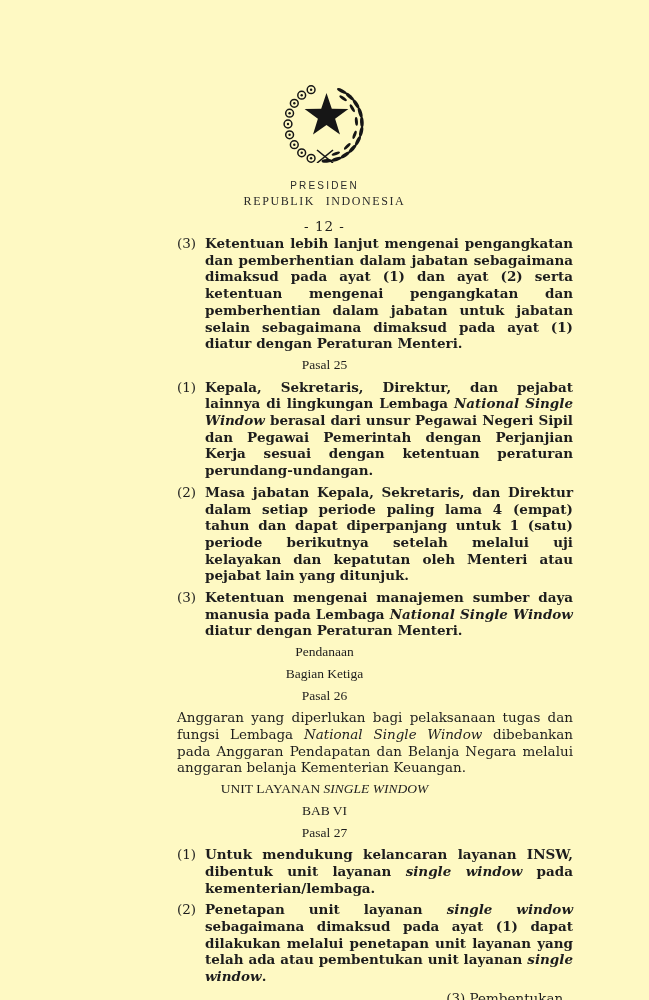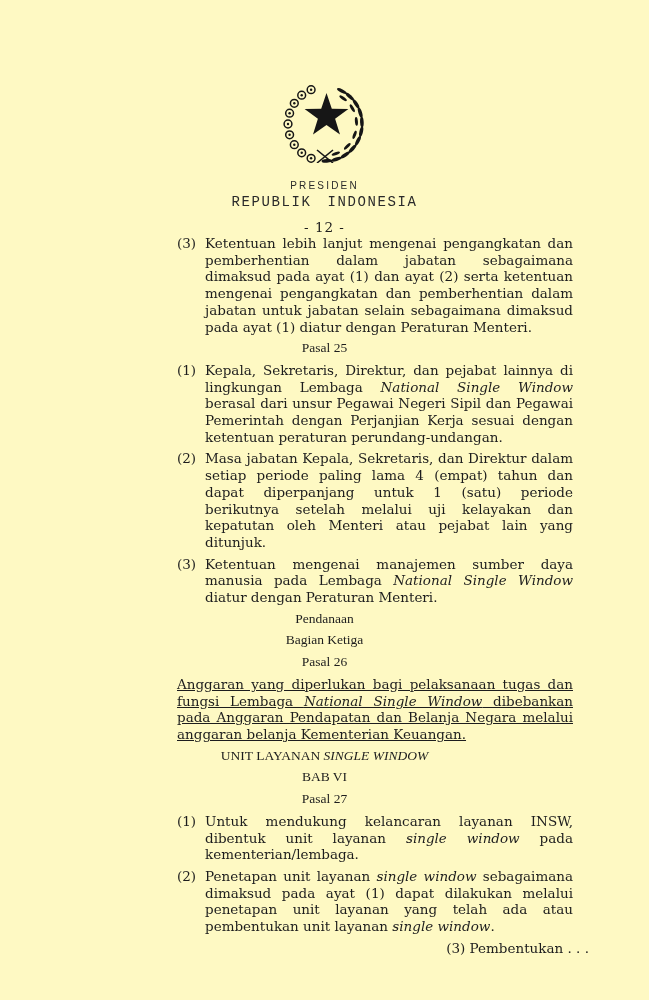--- a/index.html
+++ b/index.html
@@ -16,37 +16,37 @@
   .header{ text-align:center; }
   .emblem{ display:block; margin:83px auto 0 auto; }
   .presiden{
     margin-top:17px;
     font-family:"Liberation Sans",sans-serif;
     font-size:10px; letter-spacing:2.2px;
     color:#2a2a2a;
   }
   .republik{
     margin-top:3px;
-    font-family:Liberation Mono, monospace;
-    font-size:14px; letter-spacing:1.6px; word-spacing:6px;
+    font-family:Liberation Serif, serif;
+    font-size:12px; letter-spacing:1.6px; word-spacing:6px;
     color:#2a2a2a;
   }
   .pagenum{
     margin-top:9px;
     font-size:13.5px; letter-spacing:1px;
   }
   .content{
     position:absolute; top:235px; left:0; right:0;
     font-size:13.5px; line-height:16.7px;
   }
   .heading{ text-align:center; margin:4px 0 5px 0;font-family:Liberation Serif, serif; }
   .item{ display:flex; padding-left:177px; padding-right:76px; margin-bottom:5px; }
   .num{ width:28px; flex:none; }
-  .text{ flex:1; text-align:justify; }
-  .para{ padding-left:177px; padding-right:76px; text-align:justify; margin-bottom:5px;text-decoration:underline; }
+  .text{ flex:1; text-align:justify;font-weight:bold; }
+  .para{ padding-left:177px; padding-right:76px; text-align:justify; margin-bottom:5px; }
   .catchword{ text-align:right; padding-right:60px; margin-top:3px; }
   .it{ font-style:italic; }
 </style>
 </head>
 <body>
 
 <div class="page">
 
   <div class="header">
     <svg class="emblem" width="87" height="80" viewBox="0 0 87 80" fill="#161616" stroke="none">

